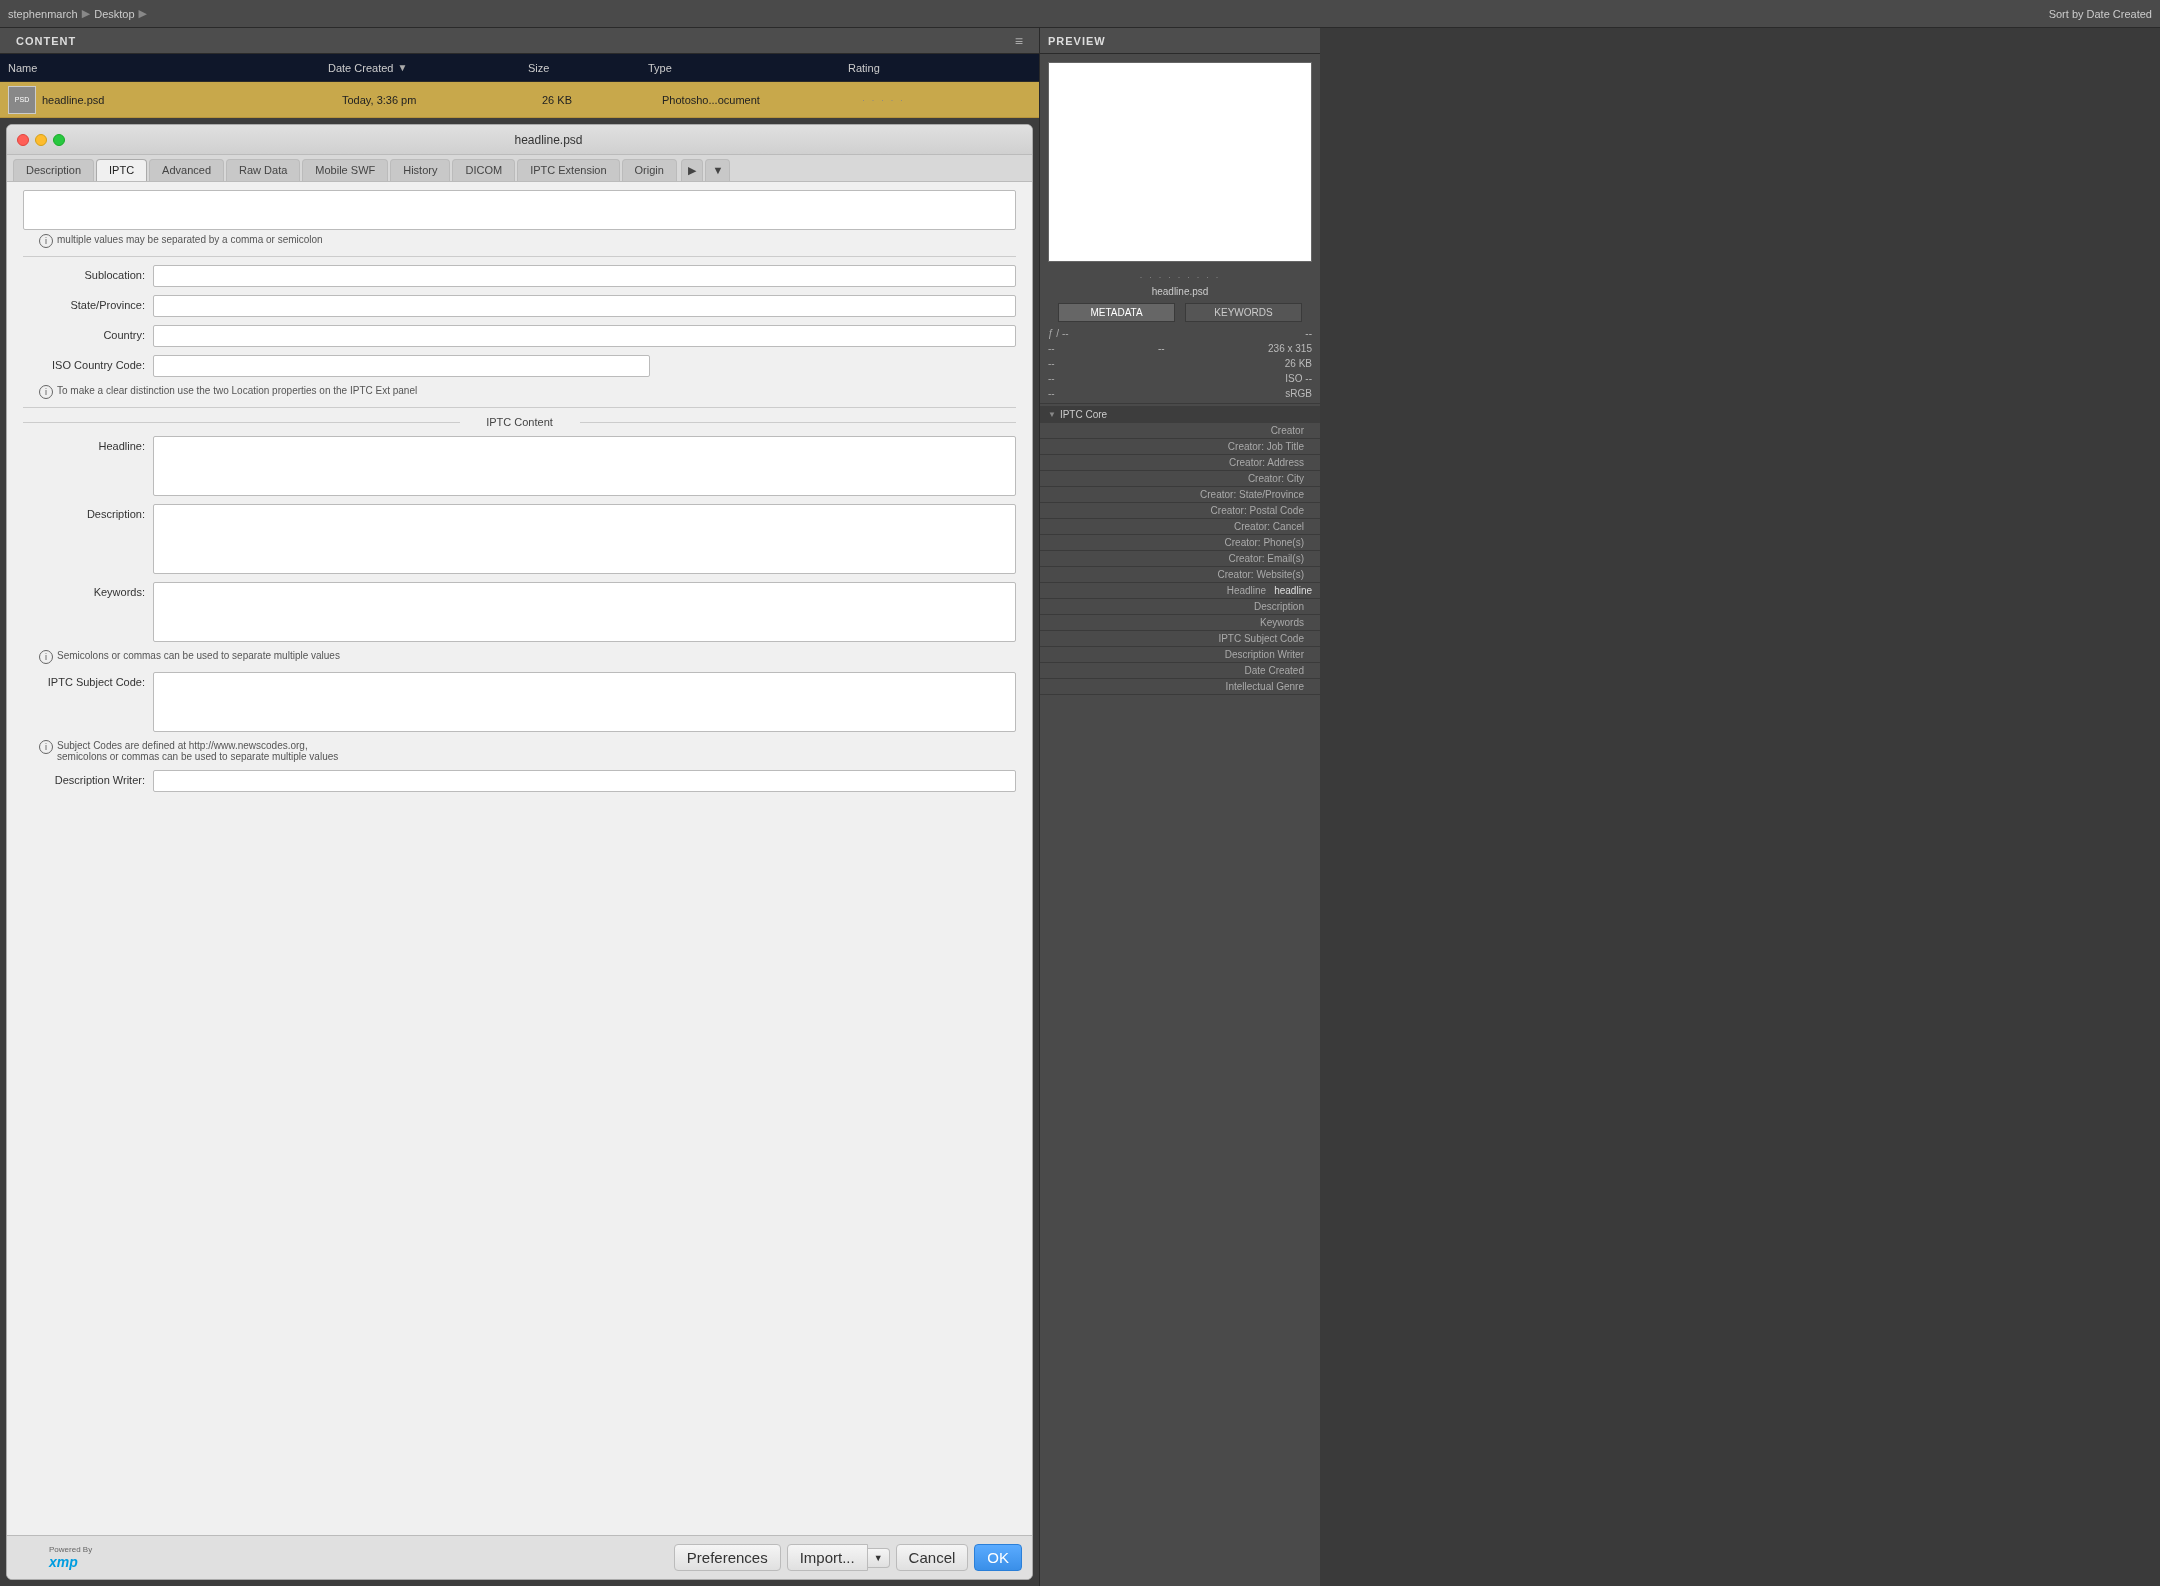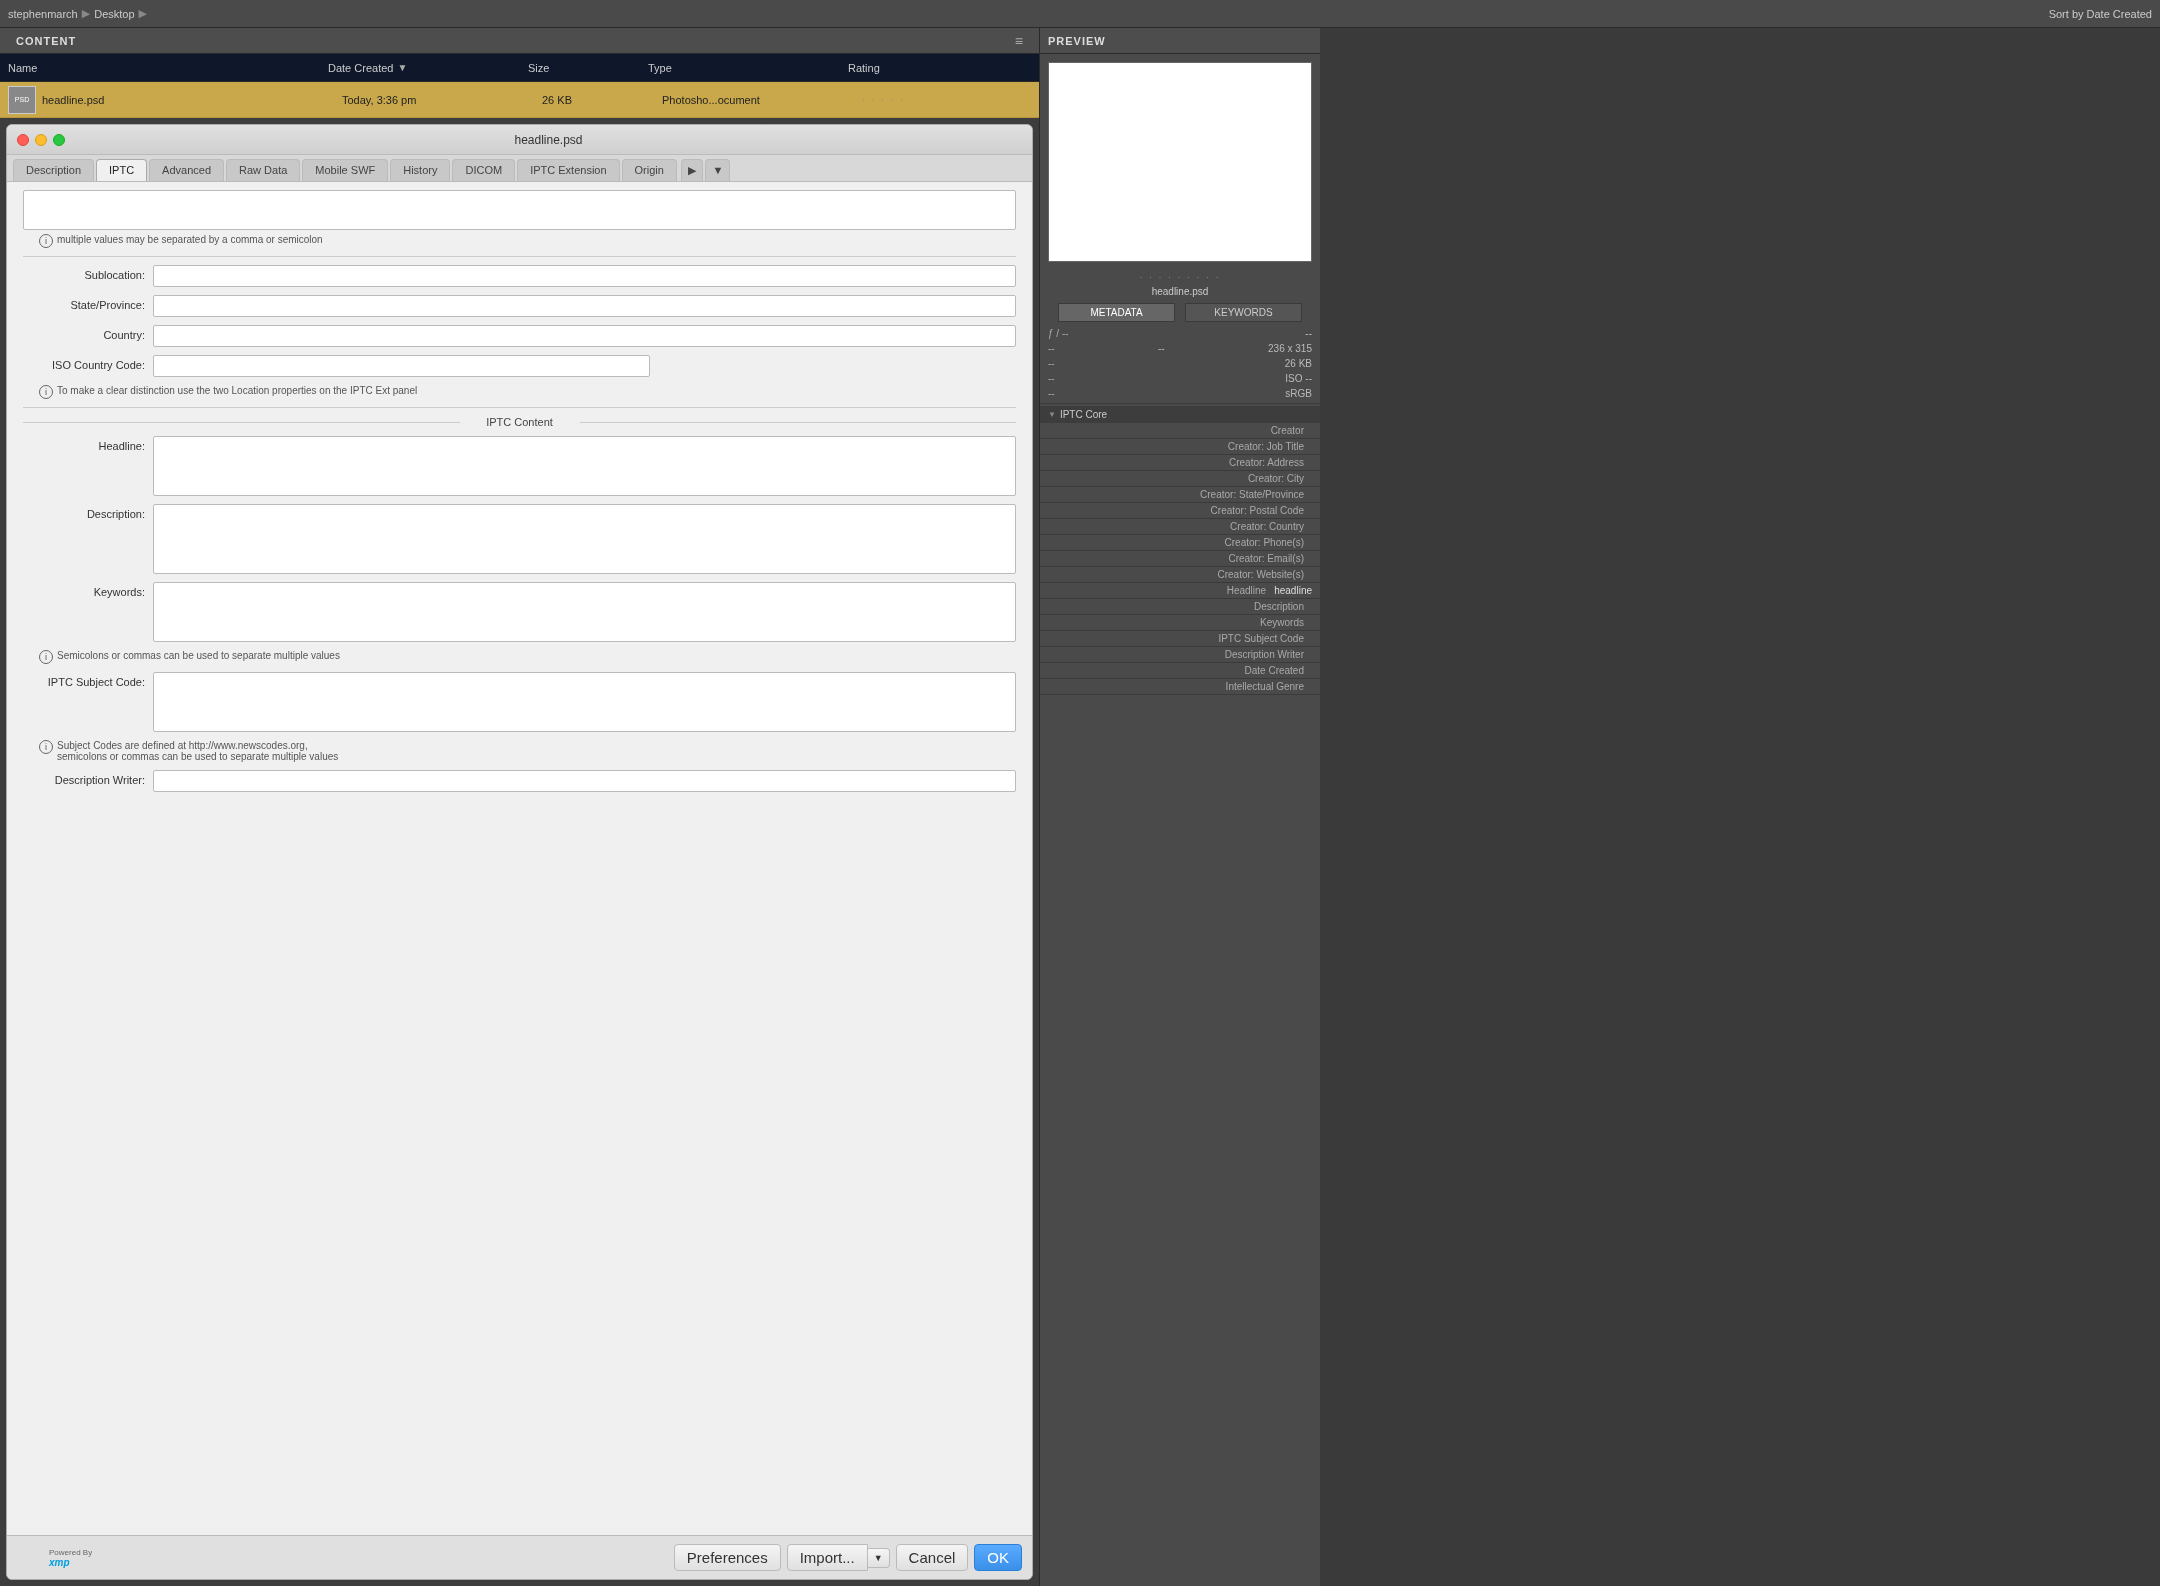--- a/index.html
+++ b/index.html
@@ -318,21 +318,21 @@
       height: 44px;
     }
     .xmp-logo {
       display: flex;
       flex-direction: column;
       font-size: 8px;
       color: #666;
       margin-left: 32px;
     }
     .xmp-text {
-      font-size: 10px;
+      font-size: 14px;
       font-weight: bold;
       color: #009de0;
       font-style: italic;
     }
     .xmp-powered {
       font-size: 8px;
       color: #666;
     }
     .footer-buttons {
       margin-left: auto;
@@ -758,21 +758,21 @@
       </div>
       <div class="iptc-item">
         <span class="iptc-item-label">Creator: State/Province</span>
         <span class="iptc-item-value"></span>
       </div>
       <div class="iptc-item">
         <span class="iptc-item-label">Creator: Postal Code</span>
         <span class="iptc-item-value"></span>
       </div>
       <div class="iptc-item">
-        <span class="iptc-item-label">Creator: Country</span>
+        <span class="iptc-item-label">Creator: Cancel</span>
         <span class="iptc-item-value"></span>
       </div>
       <div class="iptc-item">
         <span class="iptc-item-label">Creator: Phone(s)</span>
         <span class="iptc-item-value"></span>
       </div>
       <div class="iptc-item">
         <span class="iptc-item-label">Creator: Email(s)</span>
         <span class="iptc-item-value"></span>
       </div>

